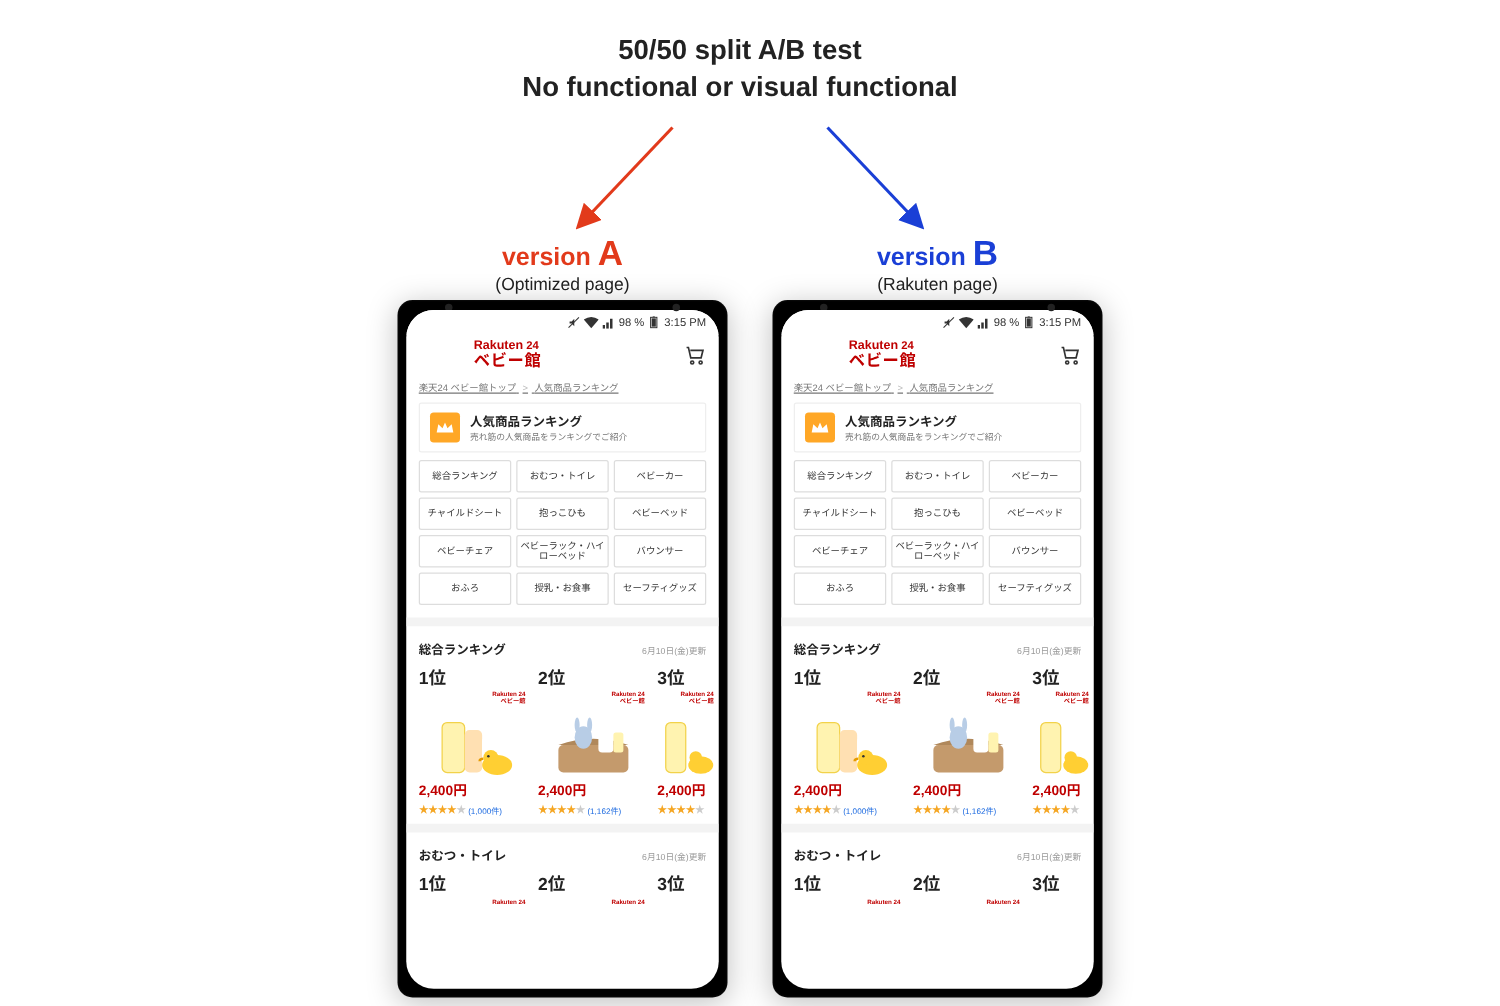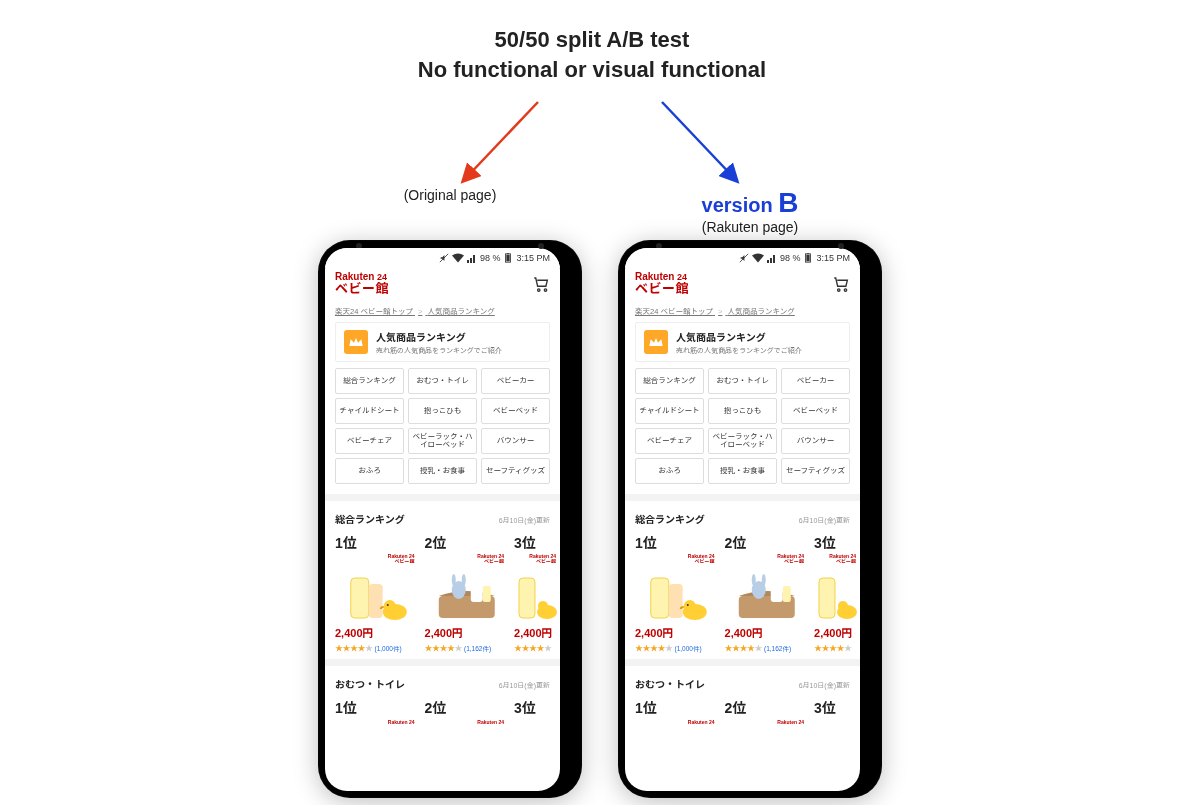--- a/index.html
+++ b/index.html
@@ -63,22 +63,22 @@
     top: 240px;
     left: 0; width: 1200px;
     display: flex;
     justify-content: center;
     gap: 36px;
   }
   .phone {
     width: 264px;
     height: 558px;
     background: #000;
-    border-radius: 32px;
-    padding: 8px 22px 7px 7px;
+    border-radius: 12px;
+    padding: 8px 7px 7px 7px;
     box-shadow: 0 4px 24px rgba(0,0,0,.25), inset 0 0 2px rgba(255,255,255,.1);
     position: relative;
   }
   .phone::before, .phone::after {
     content: "";
     position: absolute;
     top: 3px;
     width: 6px; height: 6px;
     background: #222;
     border-radius: 50%;
@@ -113,21 +113,21 @@
     height: calc(100% - 20px);
     overflow: hidden;
   }
 
   .app-header {
     display: flex;
     align-items: center;
     justify-content: space-between;
     padding: 4px 10px 6px 10px;
   }
-  .logo { line-height: 1; }
+  .logo { line-height: 1; margin-left: 44px; }
   .logo .l1 { color: #bf0000; font-weight: 700; font-size: 10px; }
   .logo .l1 .n { font-size: 9px; }
   .logo .l2 { color: #bf0000; font-weight: 700; font-size: 13px; letter-spacing: .5px; }
 
   .cart-icon { width: 18px; height: 18px; }
 
   .breadcrumb {
     font-size: 7.5px;
     color: #777;
     padding: 4px 10px 6px 10px;
@@ -257,21 +257,25 @@
     </marker>
     <marker id="arr-b" markerWidth="8" markerHeight="8" refX="6" refY="4" orient="auto">
       <path d="M0,0 L8,4 L0,8 Z" fill="#1a3fd6"></path>
     </marker>
   </defs>
   <line x1="538" y1="10" x2="464" y2="88" stroke="#e23a1b" stroke-width="2.5" marker-end="url(#arr-a)"></line>
   <line x1="662" y1="10" x2="736" y2="88" stroke="#1a3fd6" stroke-width="2.5" marker-end="url(#arr-b)"></line>
 </svg>
 
 <div class="version-label version-a">
-  <div class="sub">(Original page)</div>
+  <div class="big">
+    <span>version</span>
+    <span class="letter">A</span>
+  </div>
+  <div class="sub">(Optimized page)</div>
 </div>
 <div class="version-label version-b">
   <div class="big">
     <span>version</span>
     <span class="letter">B</span>
   </div>
   <div class="sub">(Rakuten page)</div>
 </div>
 
 <div class="phones">

